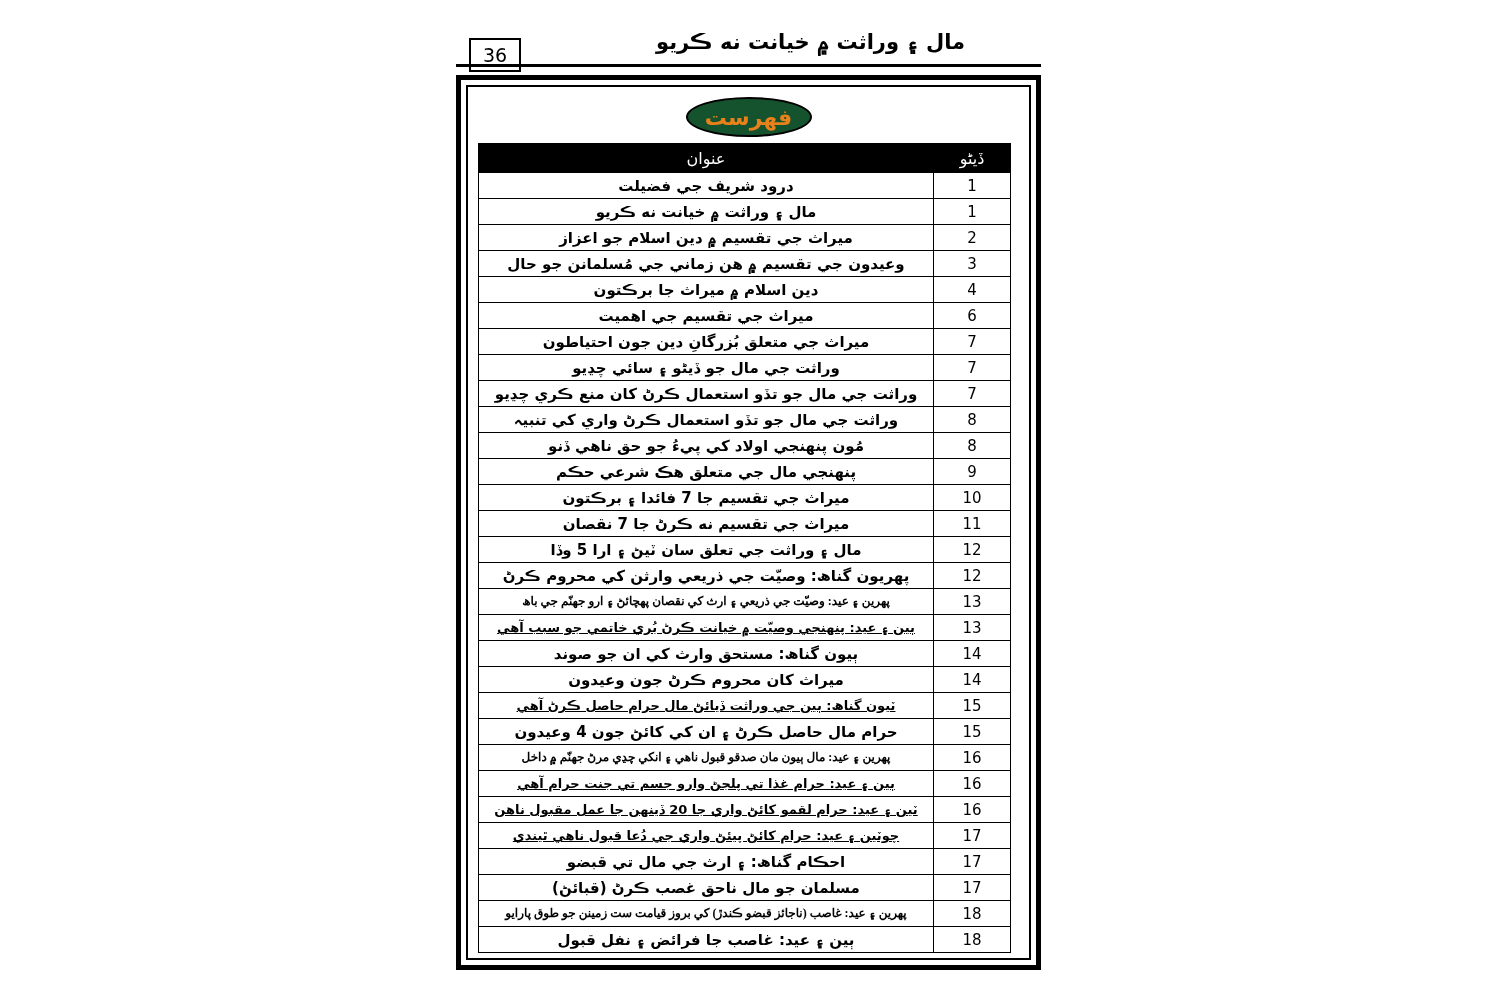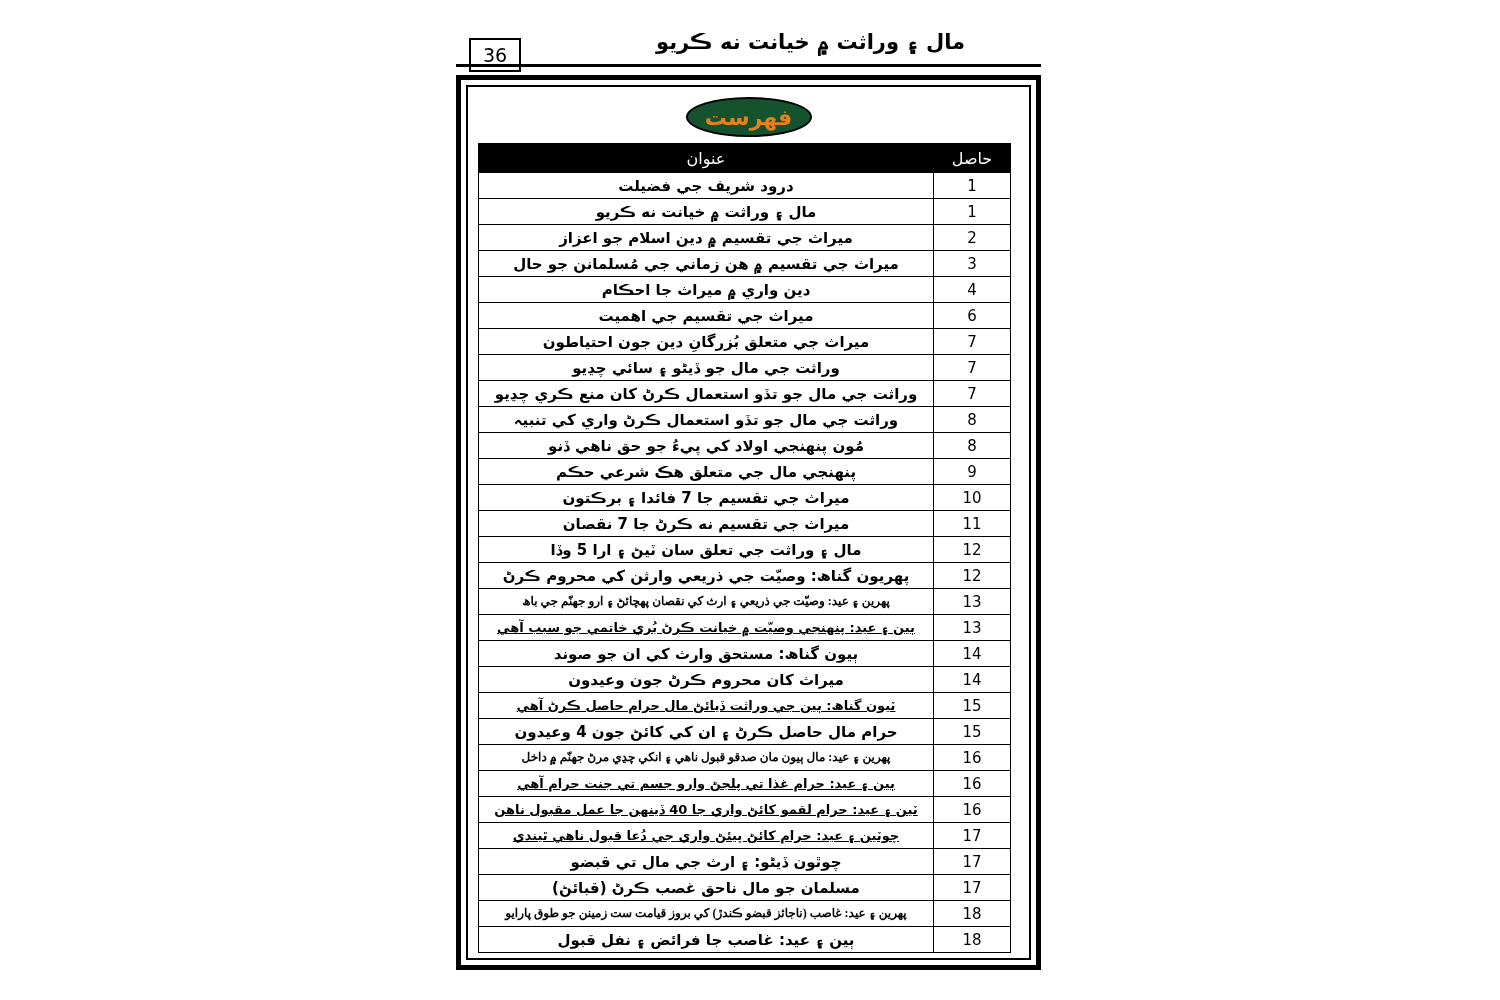--- a/index.html
+++ b/index.html
@@ -174,44 +174,44 @@
       </div>
 
       <div class="toc-wrap">
         <table class="toc">
           <colgroup>
             <col class="col-page">
             <col class="col-title">
           </colgroup>
           <thead>
             <tr>
-              <th>حاصل</th>
+              <th>ڏيڻو</th>
               <th>عنوان</th>
             </tr>
           </thead>
           <tbody id="toc-body">
               <tr>
                 <td class="cell-page">1</td>
                 <td class="cell-title">درود شريف جي فضيلت</td>
               </tr>
               <tr>
                 <td class="cell-page">1</td>
                 <td class="cell-title">مال ۽ وراثت ۾ خيانت نه ڪريو</td>
               </tr>
               <tr>
                 <td class="cell-page">2</td>
                 <td class="cell-title">ميراث جي تقسيم ۾ دين اسلام جو اعزاز</td>
               </tr>
               <tr>
                 <td class="cell-page">3</td>
-                <td class="cell-title">ميراث جي تقسيم ۾ هن زماني جي مُسلمانن جو حال</td>
+                <td class="cell-title">وعيدون جي تقسيم ۾ هن زماني جي مُسلمانن جو حال</td>
               </tr>
               <tr>
                 <td class="cell-page">4</td>
-                <td class="cell-title">دين واري ۾ ميراث جا احڪام</td>
+                <td class="cell-title">دين اسلام ۾ ميراث جا برڪتون</td>
               </tr>
               <tr>
                 <td class="cell-page">6</td>
                 <td class="cell-title">ميراث جي تقسيم جي اهميت</td>
               </tr>
               <tr>
                 <td class="cell-page">7</td>
                 <td class="cell-title">ميراث جي متعلق بُزرگانِ دين جون احتياطون</td>
               </tr>
               <tr>
@@ -277,29 +277,29 @@
               <tr>
                 <td class="cell-page">16</td>
                 <td class="cell-title xs">پهرين ۽ عيد: مال ٻيون مان صدقو قبول ناهي ۽ انکي چڍي مرڻ جهنّم ۾ داخل</td>
               </tr>
               <tr>
                 <td class="cell-page">16</td>
                 <td class="cell-title sm">ٻين ۽ عيد: حرام غذا تي پلجڻ وارو جسم تي جنت حرام آهي</td>
               </tr>
               <tr>
                 <td class="cell-page">16</td>
-                <td class="cell-title sm">ٽين ۽ عيد: حرام لقمو کائڻ واري جا 40 ڏينهن جا عمل مقبول ناهن</td>
+                <td class="cell-title sm">ٽين ۽ عيد: حرام لقمو کائڻ واري جا 20 ڏينهن جا عمل مقبول ناهن</td>
               </tr>
               <tr>
                 <td class="cell-page">17</td>
                 <td class="cell-title sm">چوٽين ۽ عيد: حرام کائڻ پيئڻ واري جي دُعا قبول ناهي ٿيندي</td>
               </tr>
               <tr>
                 <td class="cell-page">17</td>
-                <td class="cell-title">چوٿون ڏيڻو: ۽ ارث جي مال تي قبضو</td>
+                <td class="cell-title">احڪام گناھ: ۽ ارث جي مال تي قبضو</td>
               </tr>
               <tr>
                 <td class="cell-page">17</td>
                 <td class="cell-title">مسلمان جو مال ناحق غصب ڪرڻ (قبائڻ)</td>
               </tr>
               <tr>
                 <td class="cell-page">18</td>
                 <td class="cell-title xs">پهرين ۽ عيد: غاصب (ناجائز قبضو ڪندڙ) کي بروز قيامت ست زمينن جو طوق پارايو</td>
               </tr>
               <tr>

